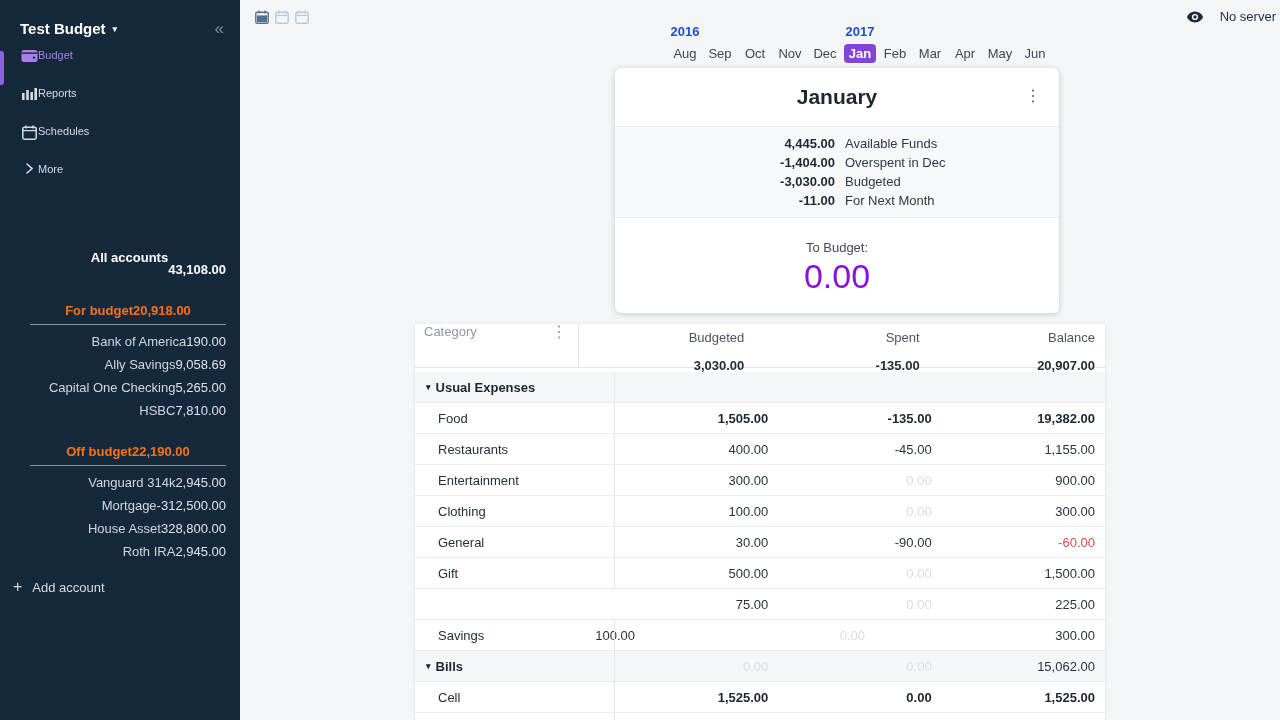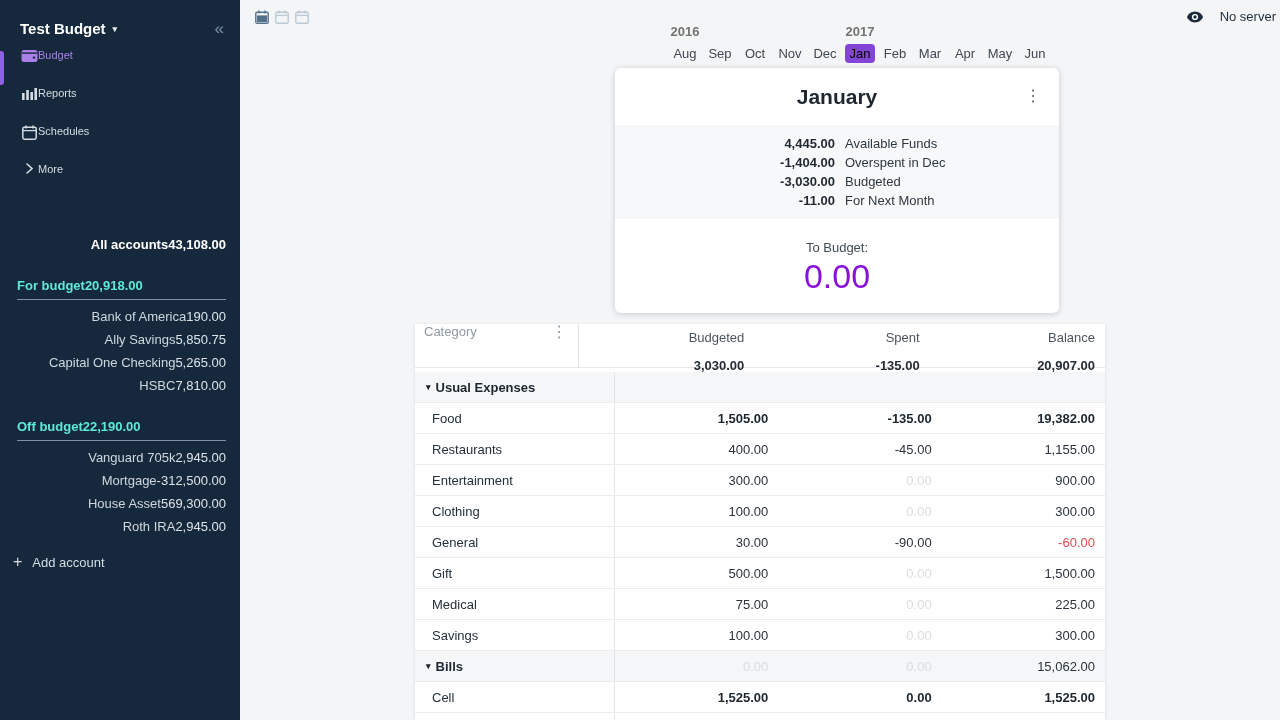--- a/index.html
+++ b/index.html
@@ -21,47 +21,47 @@
   .nav-item .ic { width:18px; display:flex; justify-content:center; align-items:center; }
   .nav-item.active { color:#aa80e8; }
   .nav-item.active::before { content:''; position:absolute; left:0; top:2px; bottom:2px;
     width:4px; background:#8f62e4; border-radius:0 3px 3px 0; }
 
   .accounts { margin-top:32px; font-size:13px; }
   .acct-row { display:flex; justify-content:flex-end; align-items:center;
     padding:4px 14px 4px 13px; color:#cfd7de; cursor:pointer; }
   .acct-row .val { color:#dde3e9; }
   .acct-head-plain { font-weight:bold; color:#fff; margin-bottom:16px; }
-  .acct-head-plain .val { font-weight:bold; color:#fff; }
-  .acct-group-head { display:flex; justify-content:flex-start; align-items:center;
-    font-weight:bold; color:#5eead4; margin:18px 14px 5px 17px; padding:4px 0 6px 0;
+  .acct-head-plain .val { font-weight:bold; color:#fff;margin-top:25px; }
+  .acct-group-head { display:flex; justify-content:center; align-items:center;
+    font-weight:bold; color:#f97316; margin:18px 14px 5px 30px; padding:4px 0 6px 0;
     border-bottom:1px solid #8094a8; cursor:pointer; }
   .add-account { display:flex; align-items:center; gap:10px; margin-top:8px;
     padding:8px 13px; font-size:13px; color:#d5dce2; cursor:pointer; }
   .add-account .plus { font-size:16px; line-height:1; }
 
   
   .main { position:absolute; left:240px; top:0; width:1040px; height:720px; }
 
   .cal-toggles { position:absolute; left:14px; top:9px; display:flex; gap:4px; }
   .cal-toggles .cbtn { width:16px; height:16px; cursor:pointer; display:flex;
     align-items:center; justify-content:center; }
 
   .server-status { position:absolute; right:4px; top:9px; display:flex;
     align-items:center; gap:16px; }
   .eye-btn { cursor:pointer; display:flex; align-items:center; }
   .server-label { font-size:13px; color:#1c2c3c; cursor:pointer; }
 
   .month-nav { position:absolute; left:375px; top:24px; width:490px;
     display:flex; justify-content:center; }
   .month-col { width:35px; text-align:center; }
-  .month-col .year { height:16px; font-size:13px; font-weight:bold; color:#737373; }
+  .month-col .year { height:16px; font-size:13px; font-weight:bold; color:#1d4ed8; }
   .month-col .mlabel { display:inline-block; font-size:13px; color:#3f4852;
     margin-top:4px; padding:2px 5px; border-radius:4px; cursor:pointer; }
-  .month-col .mlabel.selected { background:#8345d6; color:#000000; font-weight:normal; }
+  .month-col .mlabel.selected { background:#8345d6; color:#ffffff; font-weight:bold; }
 
   
   .month-card { position:absolute; left:375px; top:68px; width:444px; height:245px;
     background:#fff; border-radius:6px; box-shadow:0 1px 6px rgba(0,0,0,.18); }
   .mc-head { height:58px; display:flex; align-items:center; justify-content:center;
     position:relative; }
   .mc-title { font-size:21px; font-weight:bold; color:#1f2731; }
   .kebab { color:#5c6670; font-size:16px; line-height:1; cursor:pointer;
     letter-spacing:0; }
   .mc-kebab { position:absolute; right:18px; top:20px; }
@@ -82,21 +82,21 @@
     align-items:flex-start; justify-content:space-between; padding:0 11px 0 9px; }
   .h-name .cat { font-size:13px; color:#8e98a3; }
   .h-col { flex:1; text-align:right; padding:6px 10px 0 0; }
   .h-col .lab { font-size:13px; color:#4a5560; }
   .h-col .tot { font-size:13px; font-weight:bold; color:#242c35; margin-top:13px; }
   .tgap { height:4px; }
   .trow { display:flex; height:31px; border-bottom:1px solid #ececec;
     align-items:stretch; background:#fff; }
   .trow.group { background:#f4f6f8; font-weight:bold; }
   .t-name { width:200px; border-right:1px solid #e3e5e8; display:flex;
-    align-items:center; padding-left:17px; font-size:13px; color:#24303c; cursor:pointer; }
+    align-items:center; padding-left:23px; font-size:13px; color:#24303c; cursor:pointer; }
   .trow.group .t-name { padding-left:11px; gap:5px; color:#1c2630; }
   .tri { font-size:9px; color:#222; }
   .t-val { flex:1; display:flex; align-items:center; justify-content:flex-end;
     padding-right:10px; font-size:13px; color:#2a333d; cursor:pointer;margin-top:46px; }
   .trow.group .t-val { font-weight:bold; color:#1c2630; cursor:default; }
   .t-val.faded { color:#dadde0; }
   .t-val.neg { color:#e2494f; }
   .partial-row { display:flex; height:9px; background:#fff; }
   .partial-row .t-name { padding:0; }
 </style>
@@ -164,46 +164,46 @@
     <div class="acct-group-head">
       <span>For budget</span>
       <span>20,918.00</span>
     </div>
     <div class="acct-row">
       <span>Bank of America</span>
       <span class="val">190.00</span>
     </div>
     <div class="acct-row">
       <span>Ally Savings</span>
-      <span class="val">5,850.75</span>
+      <span class="val">9,058.69</span>
     </div>
     <div class="acct-row">
       <span>Capital One Checking</span>
       <span class="val">5,265.00</span>
     </div>
     <div class="acct-row">
       <span>HSBC</span>
       <span class="val">7,810.00</span>
     </div>
 
     <div class="acct-group-head">
       <span>Off budget</span>
       <span>22,190.00</span>
     </div>
     <div class="acct-row">
-      <span>Vanguard 705k</span>
+      <span>Vanguard 314k</span>
       <span class="val">2,945.00</span>
     </div>
     <div class="acct-row">
       <span>Mortgage</span>
       <span class="val">-312,500.00</span>
     </div>
     <div class="acct-row">
       <span>House Asset</span>
-      <span class="val">569,300.00</span>
+      <span class="val">328,800.00</span>
     </div>
     <div class="acct-row">
       <span>Roth IRA</span>
       <span class="val">2,945.00</span>
     </div>
 
     <div class="add-account">
       <span class="plus">+</span>
       <span>Add account</span>
     </div>
@@ -354,21 +354,20 @@
       <div class="t-val faded">0.00</div>
       <div class="t-val">1,500.00</div>
     </div>
     <div class="trow">
       <div class="t-name">Gift</div>
       <div class="t-val">75.00</div>
       <div class="t-val faded">0.00</div>
       <div class="t-val">225.00</div>
     </div>
     <div class="trow">
-      <div class="t-name">Medical</div>
       <div class="t-val">100.00</div>
       <div class="t-val faded">0.00</div>
       <div class="t-val">300.00</div>
     </div>
     <div class="trow">
       <div class="t-name">Savings</div>
       <div class="t-val faded">0.00</div>
       <div class="t-val faded">0.00</div>
       <div class="t-val">15,062.00</div>
     </div>

